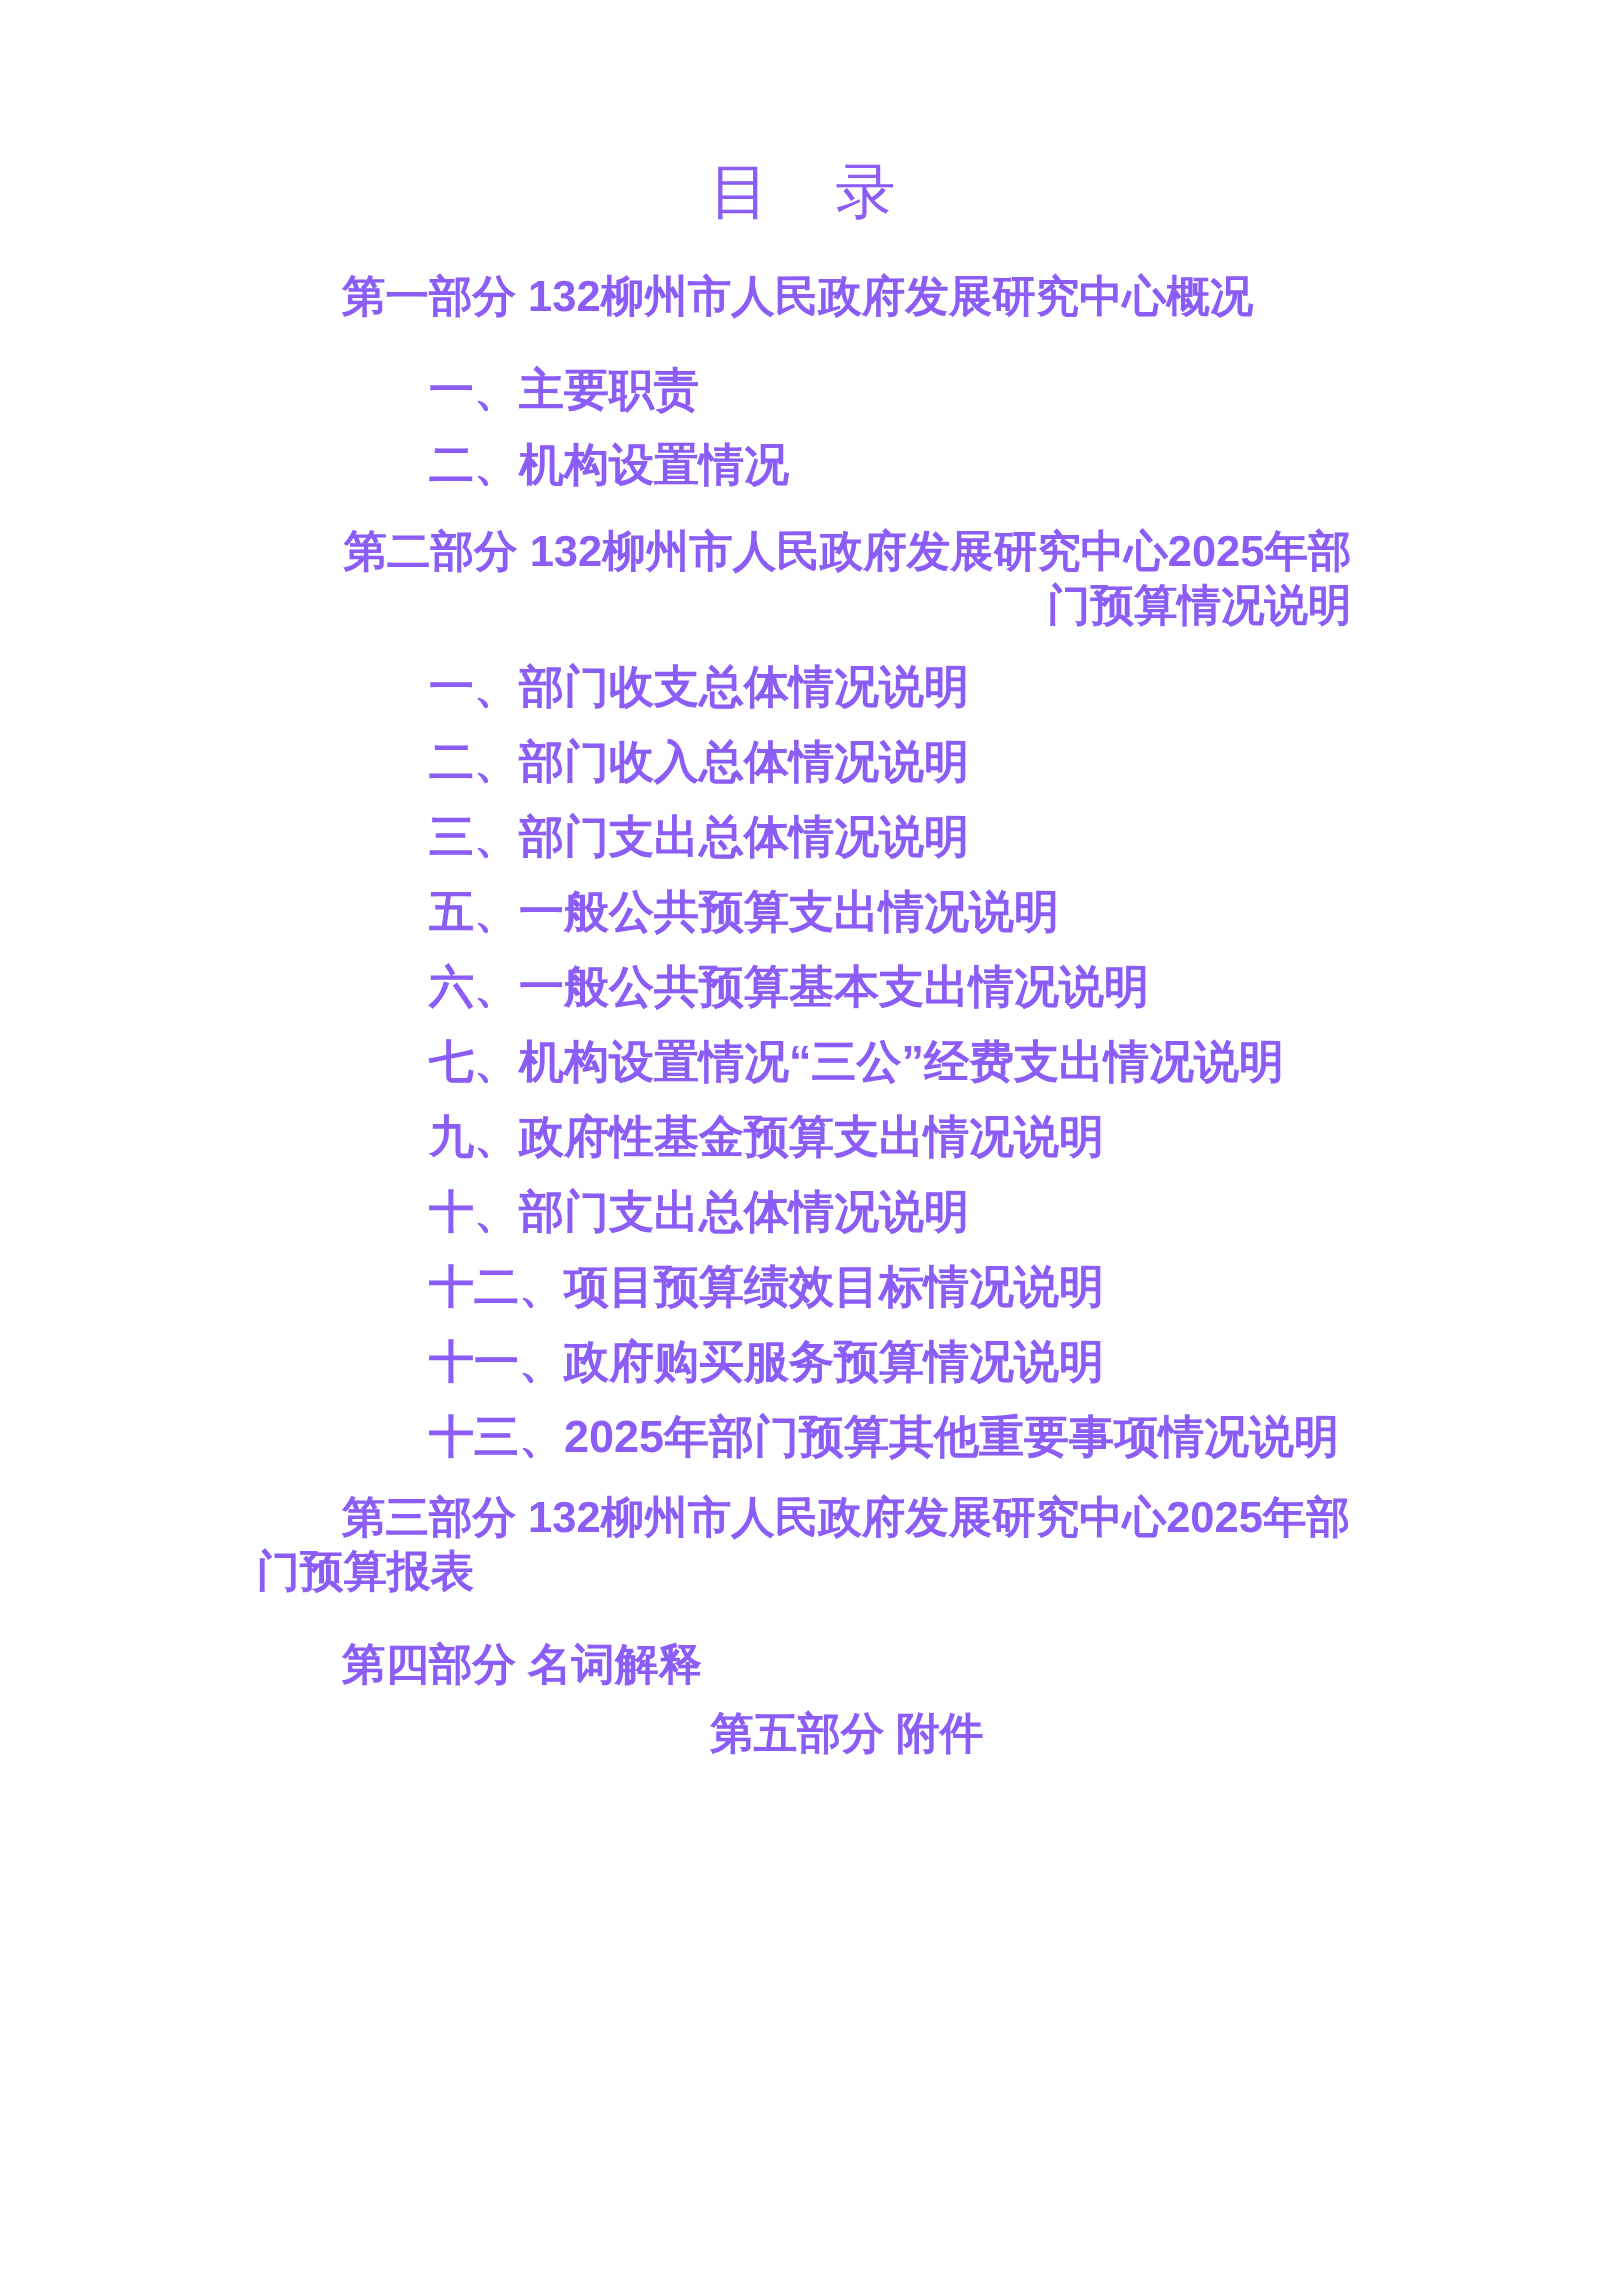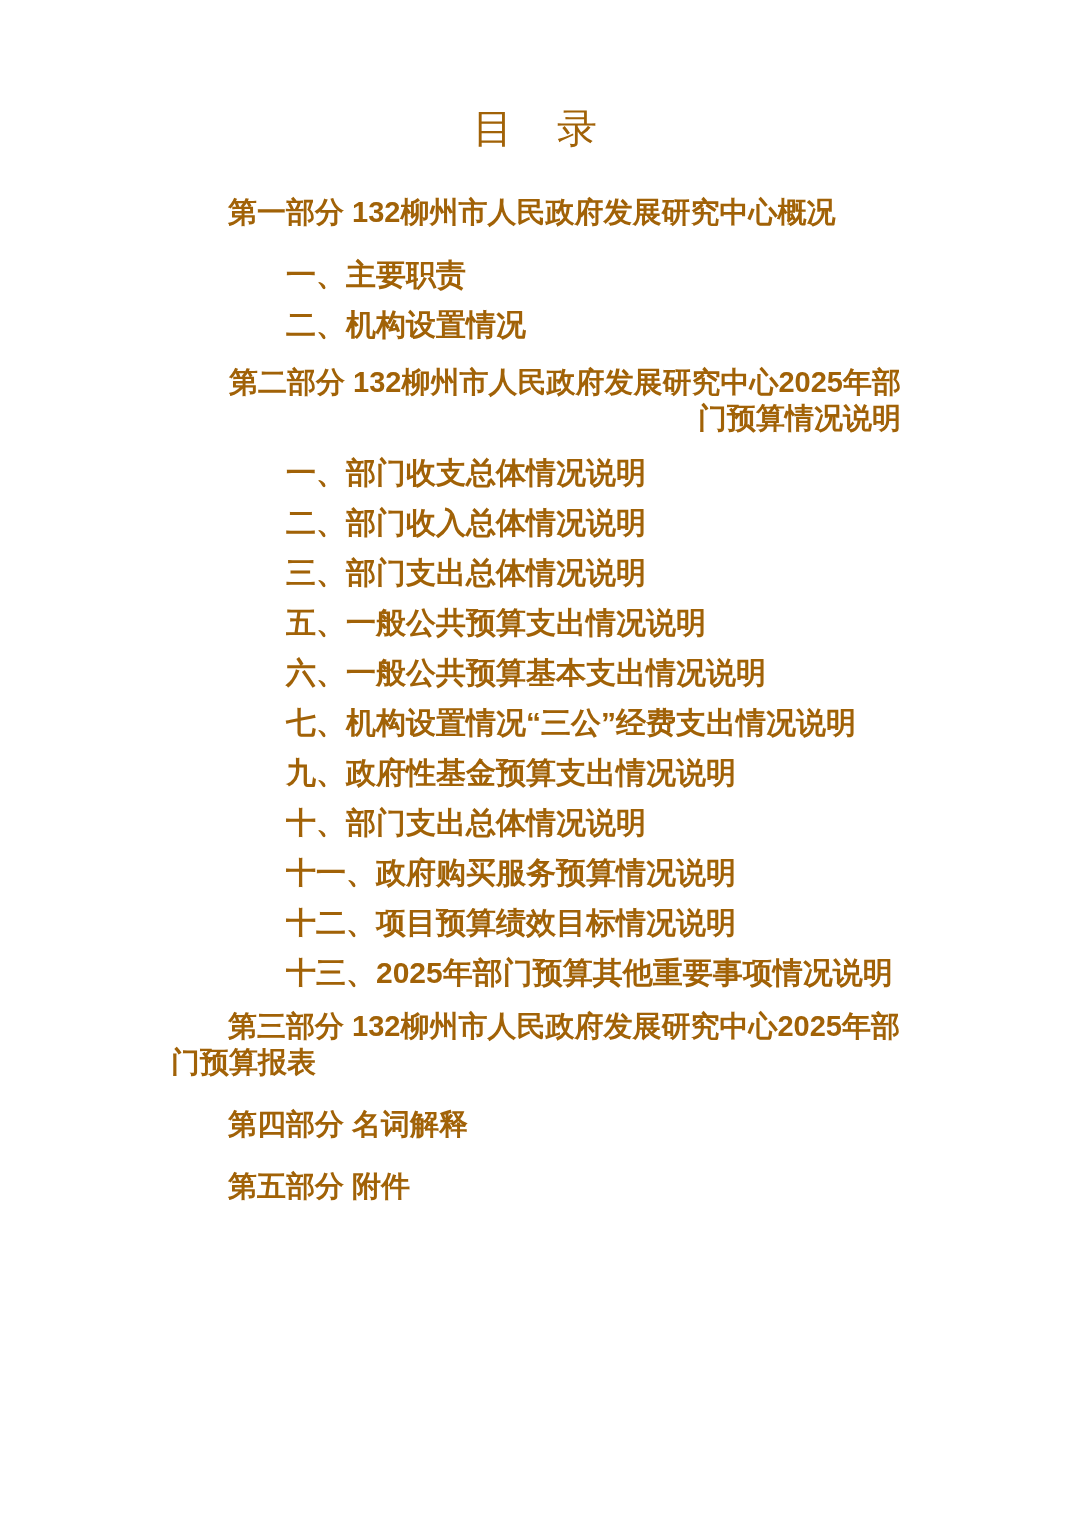--- a/index.html
+++ b/index.html
@@ -9,21 +9,21 @@
   }
   .page {
     position: relative;
     width: 1048px;
     height: 1520px;
     margin: 0 auto;
     background: #ffffff;
     box-sizing: border-box;
     padding: 92px 160px 40px 158px;
     font-family: "Liberation Sans", "DejaVu Sans", sans-serif;
-    color: #a16207;
+    color: #8b5cf6;
     overflow: hidden;
   }
   .doc-title {
     margin-top: 8px;
     font-size: 40px;
     font-weight: 400;
     line-height: 56px;
     text-align: center;
     letter-spacing: 2px;
     white-space: pre;
@@ -41,27 +41,27 @@
     word-break: break-all;
   }
   .toc-item {
     font-size: 30px;
     font-weight: 700;
     line-height: 50px;
     padding-left: 115px;
     white-space: nowrap;
   }
   
-  .toc-part.part-1 { margin-top: 38px; }
+  .toc-part.part-1 { margin-top: 24px; }
   .toc-item.first-of-group-a { margin-top: 20px; }
   .toc-part.part-2 { margin-top: 14px; text-align: right; }
   .toc-item.first-of-group-b { margin-top: 12px; }
   .toc-part.part-3 { margin-top: 10px; }
   .toc-part.part-4 { margin-top: 26px; }
-  .toc-part.part-5 { margin-top: 26px; }
+  .toc-part.part-5 { margin-top: 10px; text-align: center; }
 </style>
 </head>
 <body>
 
 <div class="page">
 
   <div class="doc-title">目　录</div>
 
   <div class="toc">
 
@@ -84,23 +84,23 @@
 
     <div class="toc-item">六、一般公共预算基本支出情况说明</div>
 
     <div class="toc-item">七、机构设置情况“三公”经费支出情况说明</div>
 
 
     <div class="toc-item">九、政府性基金预算支出情况说明</div>
 
     <div class="toc-item">十、部门支出总体情况说明</div>
 
+    <div class="toc-item">十二、项目预算绩效目标情况说明</div>
+
     <div class="toc-item">十一、政府购买服务预算情况说明</div>
-
-    <div class="toc-item">十二、项目预算绩效目标情况说明</div>
 
     <div class="toc-item">十三、2025年部门预算其他重要事项情况说明</div>
 
     <div class="toc-part part-3">第三部分 132柳州市人民政府发展研究中心2025年部门预算报表</div>
 
     <div class="toc-part part-4">第四部分 名词解释</div>
 
     <div class="toc-part part-5">第五部分 附件</div>
 
   </div>

